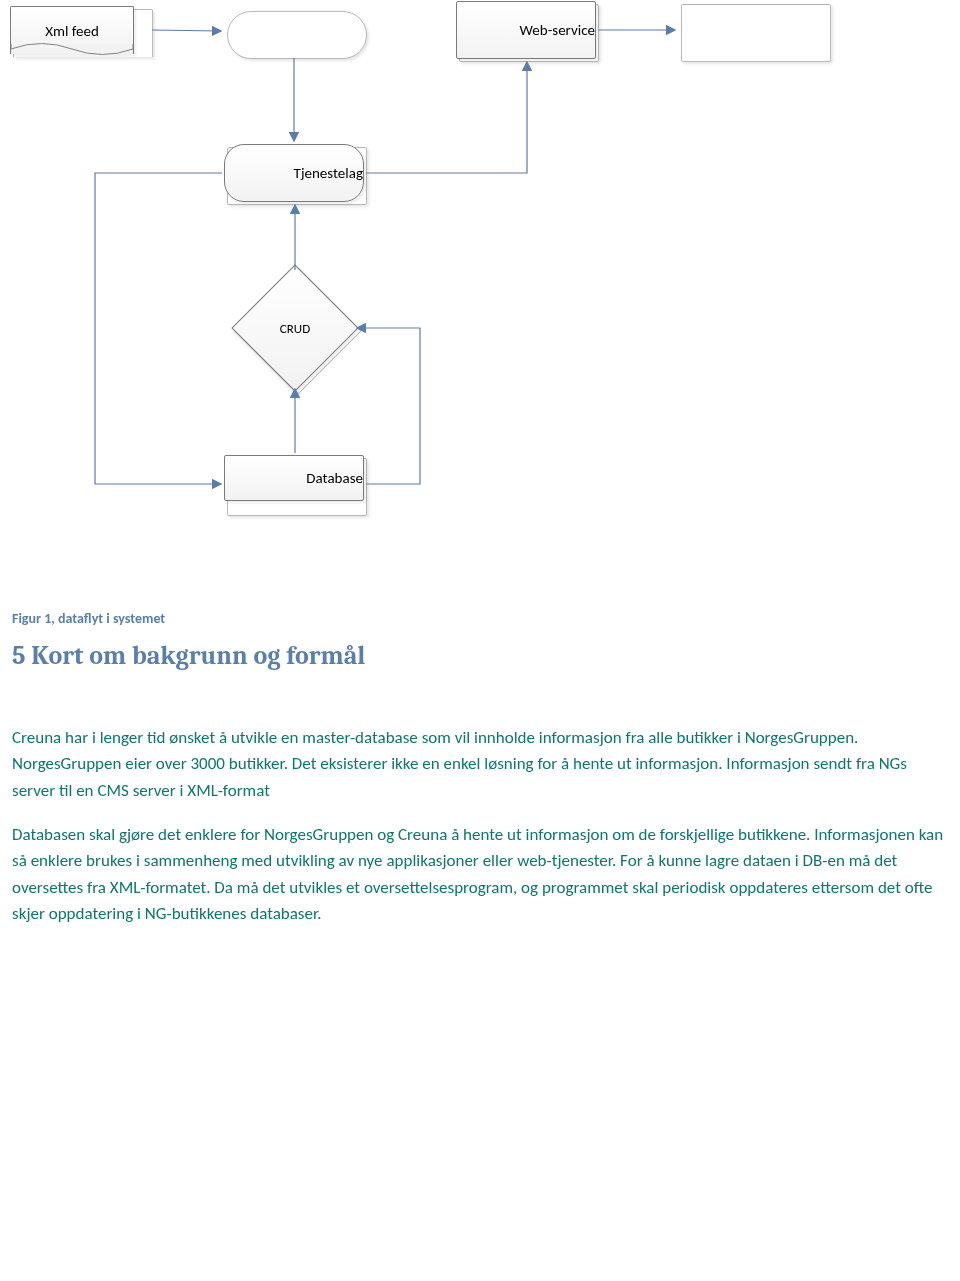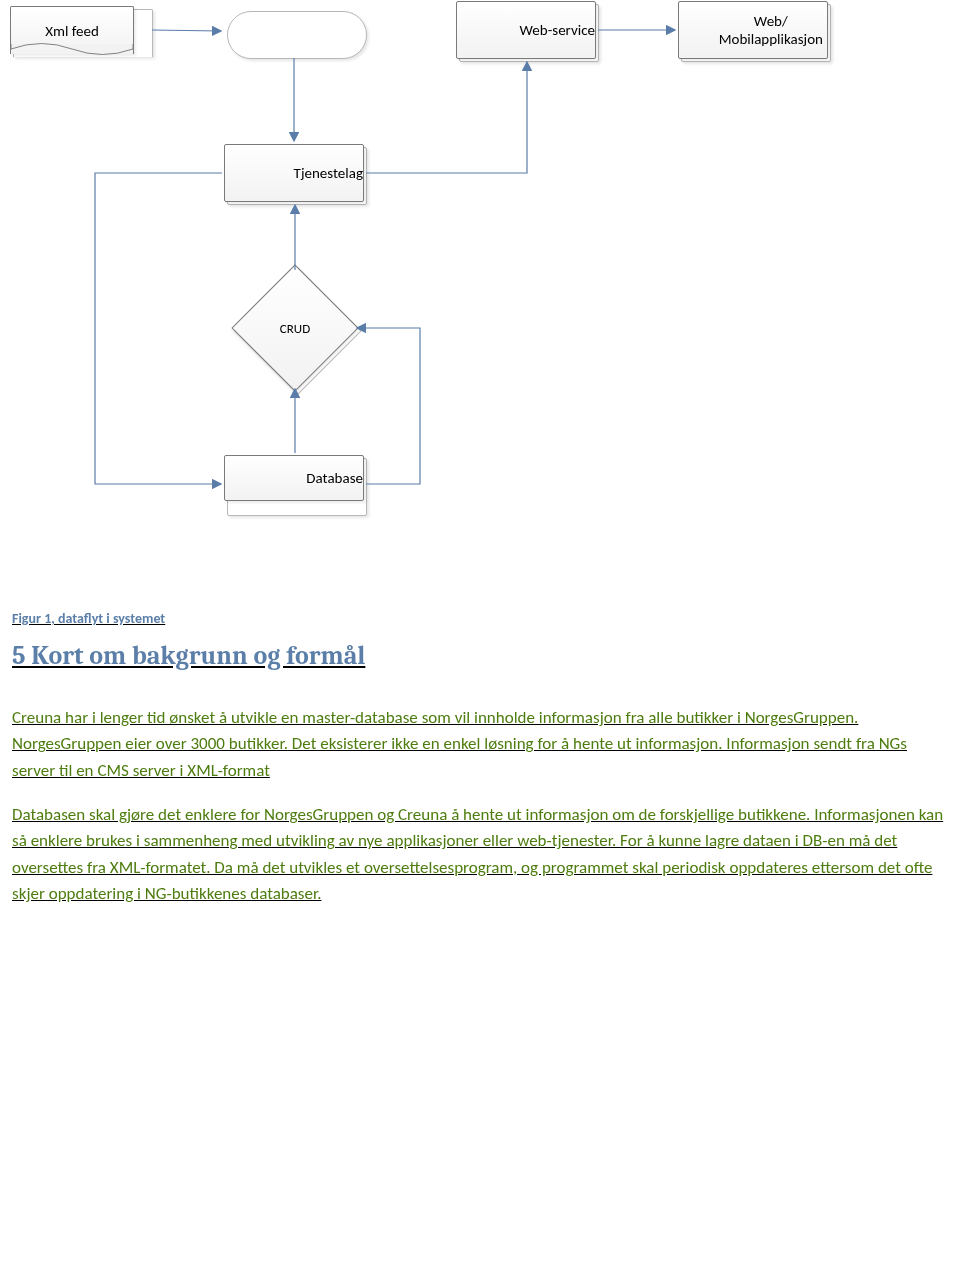--- a/index.html
+++ b/index.html
@@ -76,39 +76,38 @@
     svg.arrows {
       position: absolute;
       top: 0;
       left: 0;
       width: 960px;
       height: 600px;
       pointer-events: none;
     }
     .content-area {
       padding: 10px 12px 30px 12px;
-      text-decoration: underline;
     }
     .fig-caption {
       color: #5b7fa8;
       font-weight: bold;
       font-size: 14px;
       margin-bottom: 14px;
     }
     .heading {
       color: #5b7fa8;
       font-family: Cambria, Georgia, serif;
       font-size: 26px;
-      margin-bottom: 34px;
+      margin-bottom: 54px;
     }
     .body-text p {
       font-size: 17px;
       line-height: 1.55;
       margin-bottom: 18px;
-      color: #4d7c0f;
+      color: #0f766e;
     }
     .two-line {
       line-height: 1.2;
       padding: 4px;
     }
   </style>
 </head>
 <body>
 
 <div class="diagram-area">
@@ -125,29 +124,23 @@
   </div>
 
   <div class="node-shadow node-rounded" style="left:227px; top:11px; width:140px; height:48px;"></div>
 
   <div class="node-shadow node-rect" style="left:459px; top:4px; width:140px; height:58px;"></div>
   <div class="node node-rect" style="left:456px; top:1px; width:140px; height:58px;">
     <span>Web-service</span>
   </div>
 
   <div class="node-shadow node-rect" style="left:681px; top:4px; width:150px; height:58px;"></div>
-  <div class="node node-rect two-line" style="left:678px; top:1px; width:150px; height:58px;">
-    <span>
-      <span>Web/</span><br>
-      <span>Mobilapplikasjon</span>
-    </span>
-  </div>
 
   <div class="node-shadow node-rect" style="left:227px; top:147px; width:140px; height:58px;"></div>
-  <div class="node node-rect" style="left:224px; top:144px; width:140px; height:58px;">
+  <div class="node node-rect" style="left:224px; top:144px; width:140px; height:58px;border-radius:20px;">
     <span>Tjenestelag</span>
   </div>
 
   <div class="diamond-wrap" style="left:250px; top:283px; width:90px; height:90px;">
     <div style="position:absolute; left:3px; top:3px; width:90px; height:90px; transform:rotate(45deg); background:#fff; border:1px solid #b8b8b8;"></div>
     <div class="diamond"></div>
     <span class="diamond-label">CRUD</span>
   </div>
 
   <div class="node-shadow node-rect" style="left:227px; top:458px; width:140px; height:58px;"></div>

